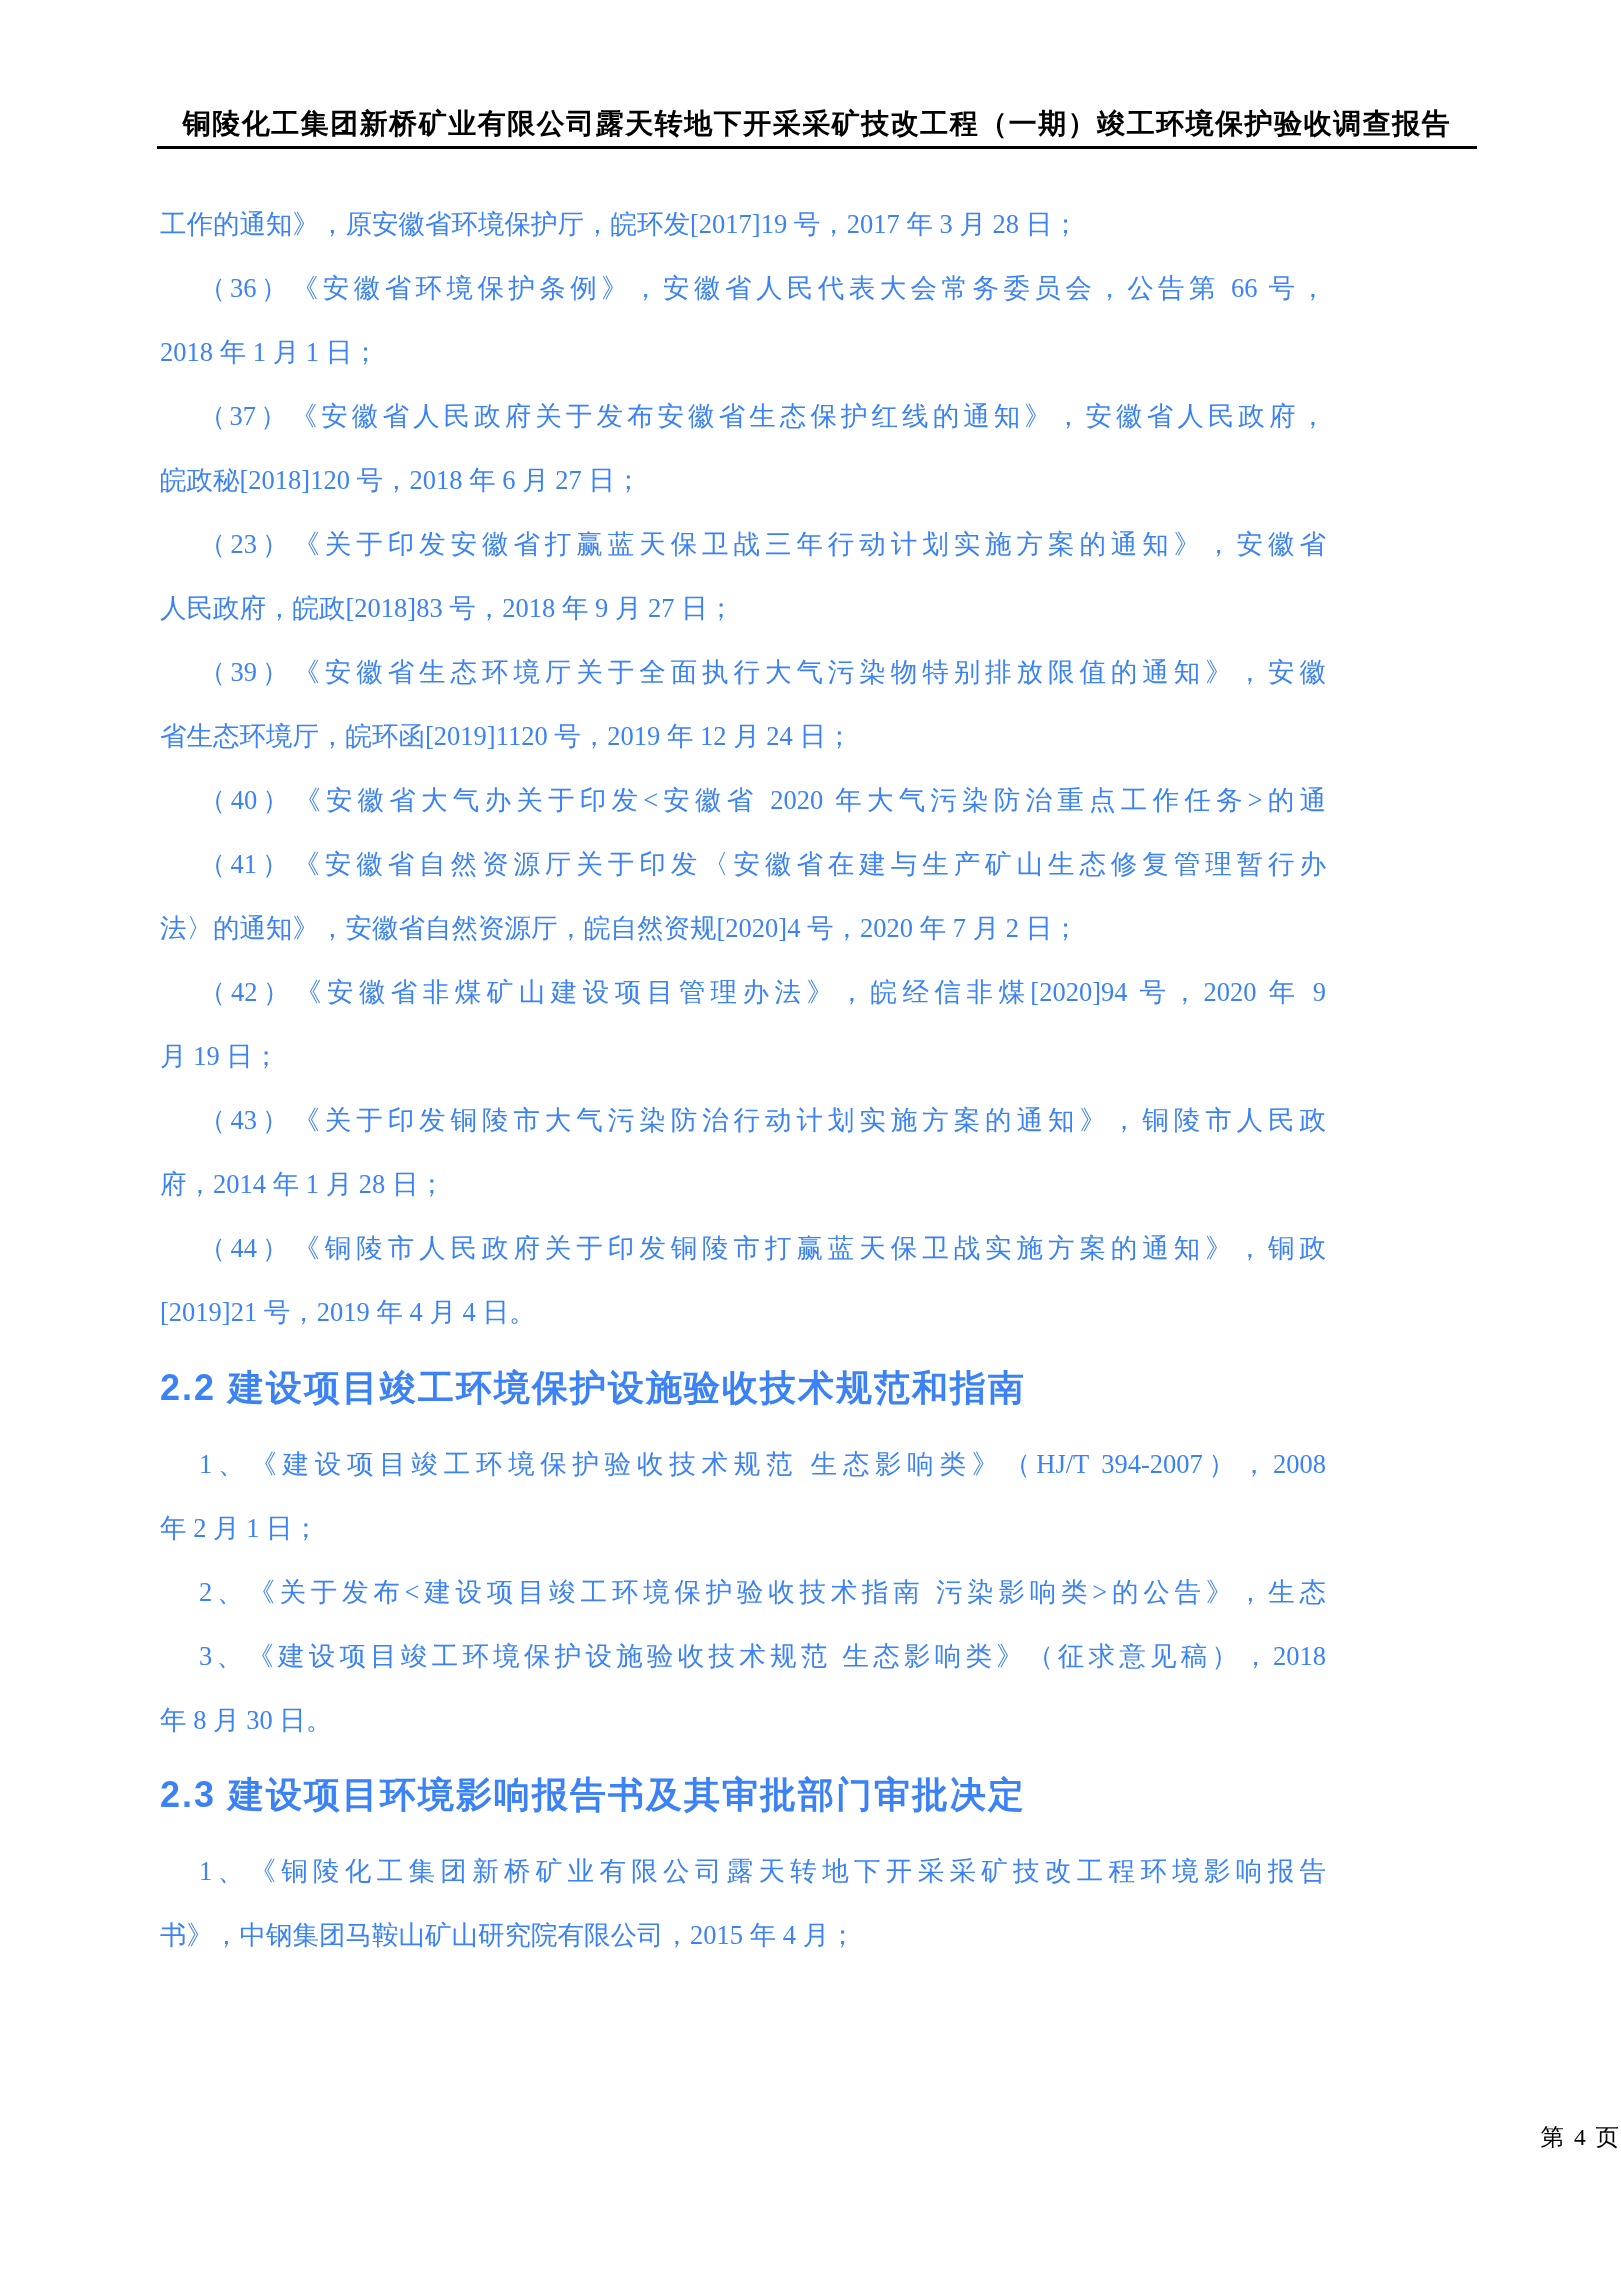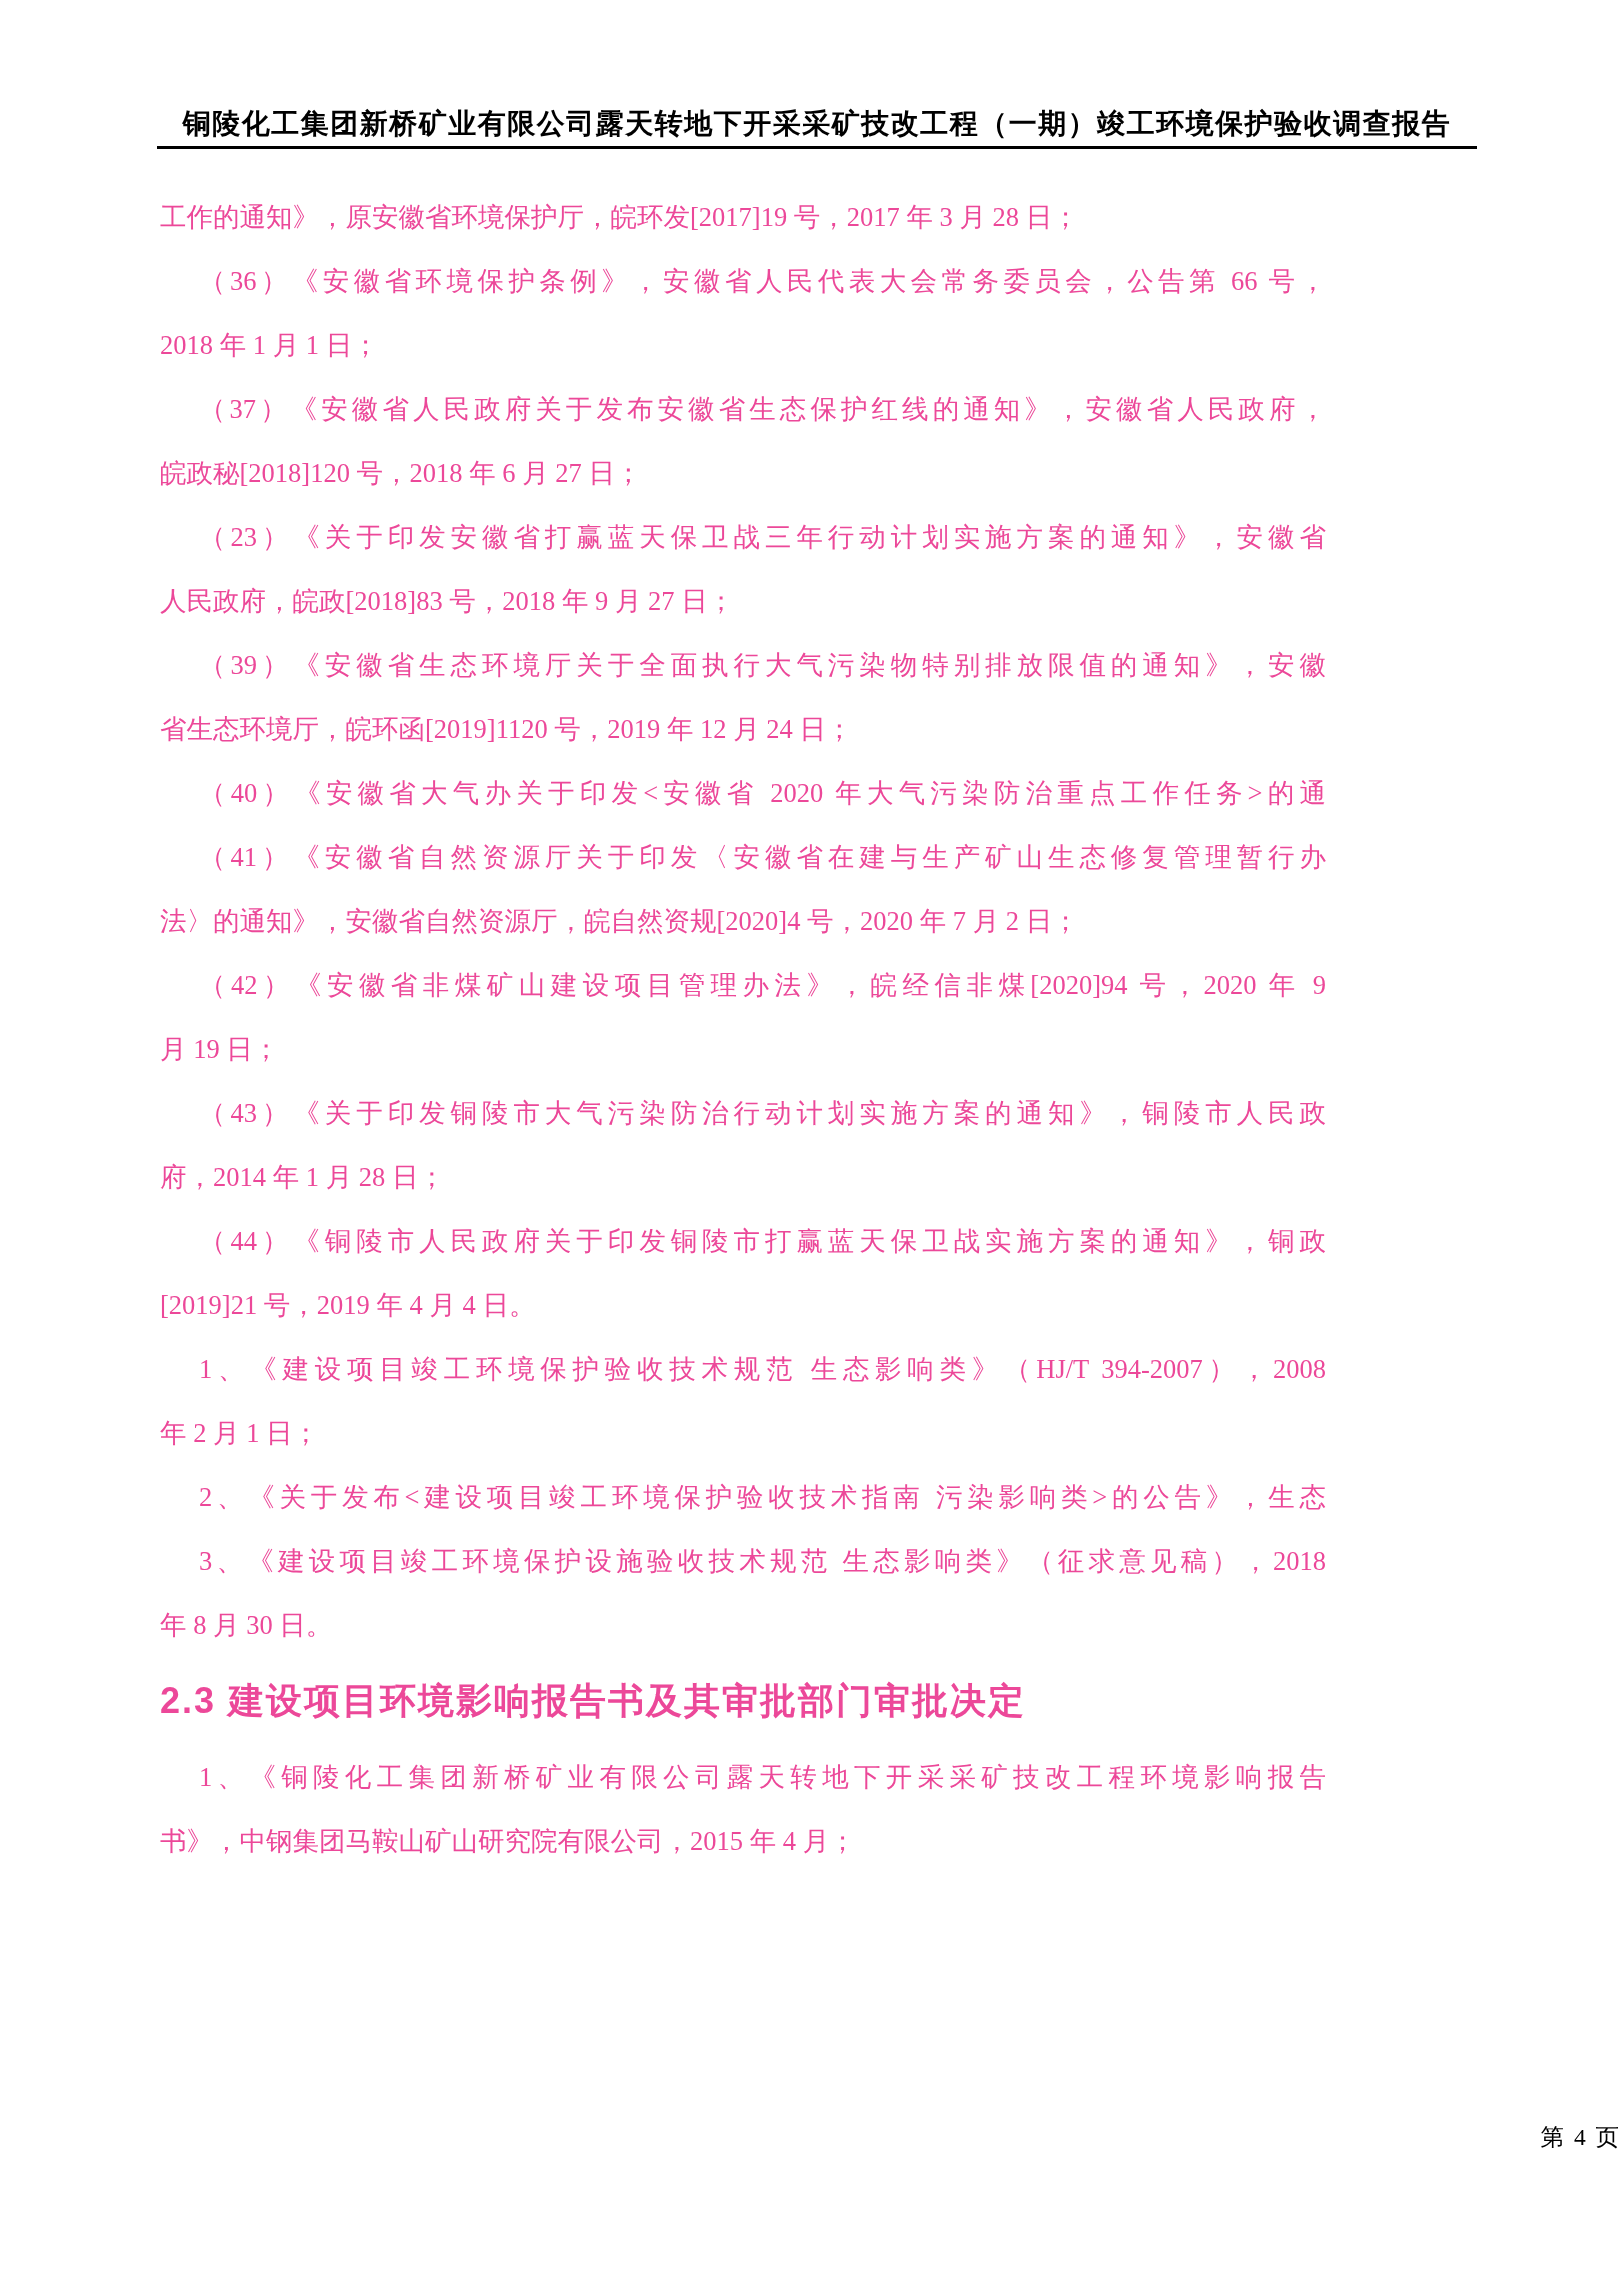--- a/index.html
+++ b/index.html
@@ -28,25 +28,25 @@
   .header-title {
     font-size: 28px;
     font-weight: bold;
     letter-spacing: 1.5px;
     line-height: 27.4px;
     white-space: nowrap;
   }
   .body-text {
     position: absolute;
     left: 160px;
-    top: 185px;
+    top: 192px;
     width: 1166px;
     font-size: 26.5px;
     line-height: 64px;
-    color: #ec4899;
+    color: #3b82f6;
   }
   .jl {
     text-align: justify;
     text-align-last: justify;
   }
   .el {
     text-align: justify;
     text-align-last: left;
   }
   .ind {
@@ -104,20 +104,21 @@
 
     <div class="jl ind">（42）《安徽省非煤矿山建设项目管理办法》，皖经信非煤[2020]94 号，2020 年 9</div>
     <div class="el">月 19 日；</div>
 
     <div class="jl ind">（43）《关于印发铜陵市大气污染防治行动计划实施方案的通知》，铜陵市人民政</div>
     <div class="el">府，2014 年 1 月 28 日；</div>
 
     <div class="jl ind">（44）《铜陵市人民政府关于印发铜陵市打赢蓝天保卫战实施方案的通知》，铜政</div>
     <div class="el">[2019]21 号，2019 年 4 月 4 日。</div>
 
+    <div class="sec-heading">2.2 建设项目竣工环境保护设施验收技术规范和指南</div>
 
     <div class="jl ind">1、《建设项目竣工环境保护验收技术规范 生态影响类》（HJ/T 394-2007），2008</div>
     <div class="el">年 2 月 1 日；</div>
 
     <div class="jl ind">2、《关于发布&lt;建设项目竣工环境保护验收技术指南 污染影响类&gt;的公告》，生态</div>
 
     <div class="jl ind">3、《建设项目竣工环境保护设施验收技术规范 生态影响类》（征求意见稿），2018</div>
     <div class="el">年 8 月 30 日。</div>
 
     <div class="sec-heading">2.3 建设项目环境影响报告书及其审批部门审批决定</div>

